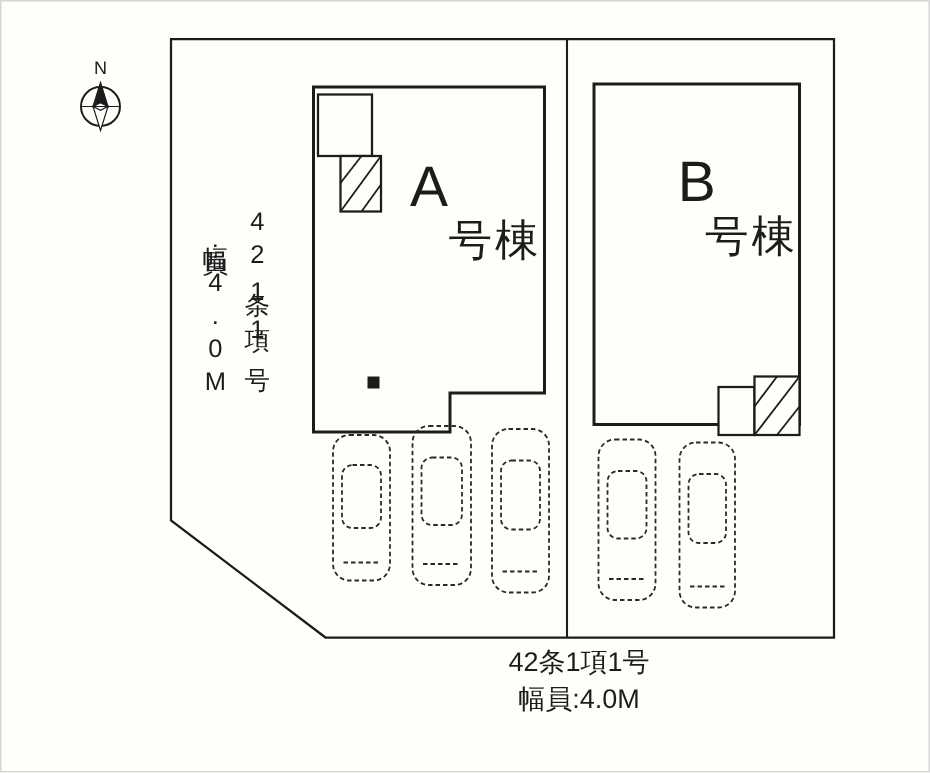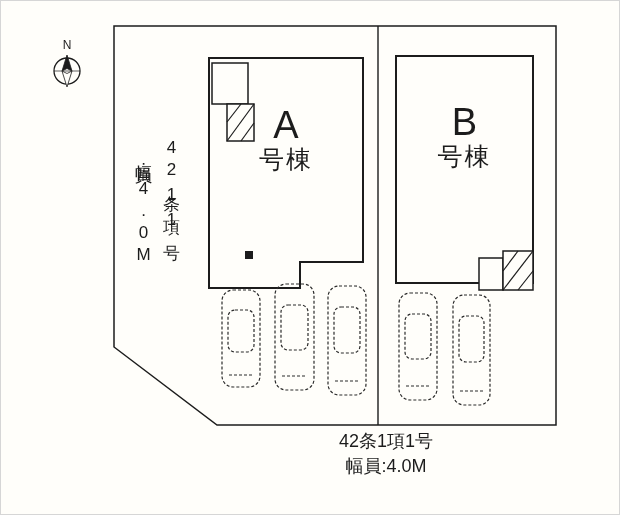--- a/index.html
+++ b/index.html
@@ -12,21 +12,21 @@
     width:620px;height:515px;
     background:#fffefa;
     border:1px solid #d6d6d6;
     box-sizing:border-box;
     overflow:hidden;
   }
   .plan-svg{position:absolute;left:0;top:0;}
   .label{position:absolute;color:#1c1c1c;}
   .bldg-label{text-align:center;line-height:1.08;}
   .bldg-letter{font-size:38px;display:block;}
-  .bldg-name{font-size:25px;display:block;letter-spacing:2px;}
+  .bldg-name{font-size:29px;display:block;letter-spacing:2px;text-align:right;}
   .vert-label{
     writing-mode:vertical-rl;
     text-orientation:upright;
     font-size:17px;
     letter-spacing:3px;
     white-space:nowrap;
   }
   .bottom-label{text-align:center;font-size:18px;line-height:1.4;}
   .compass-n{font-size:12px;text-align:center;width:18px;}
 </style>

